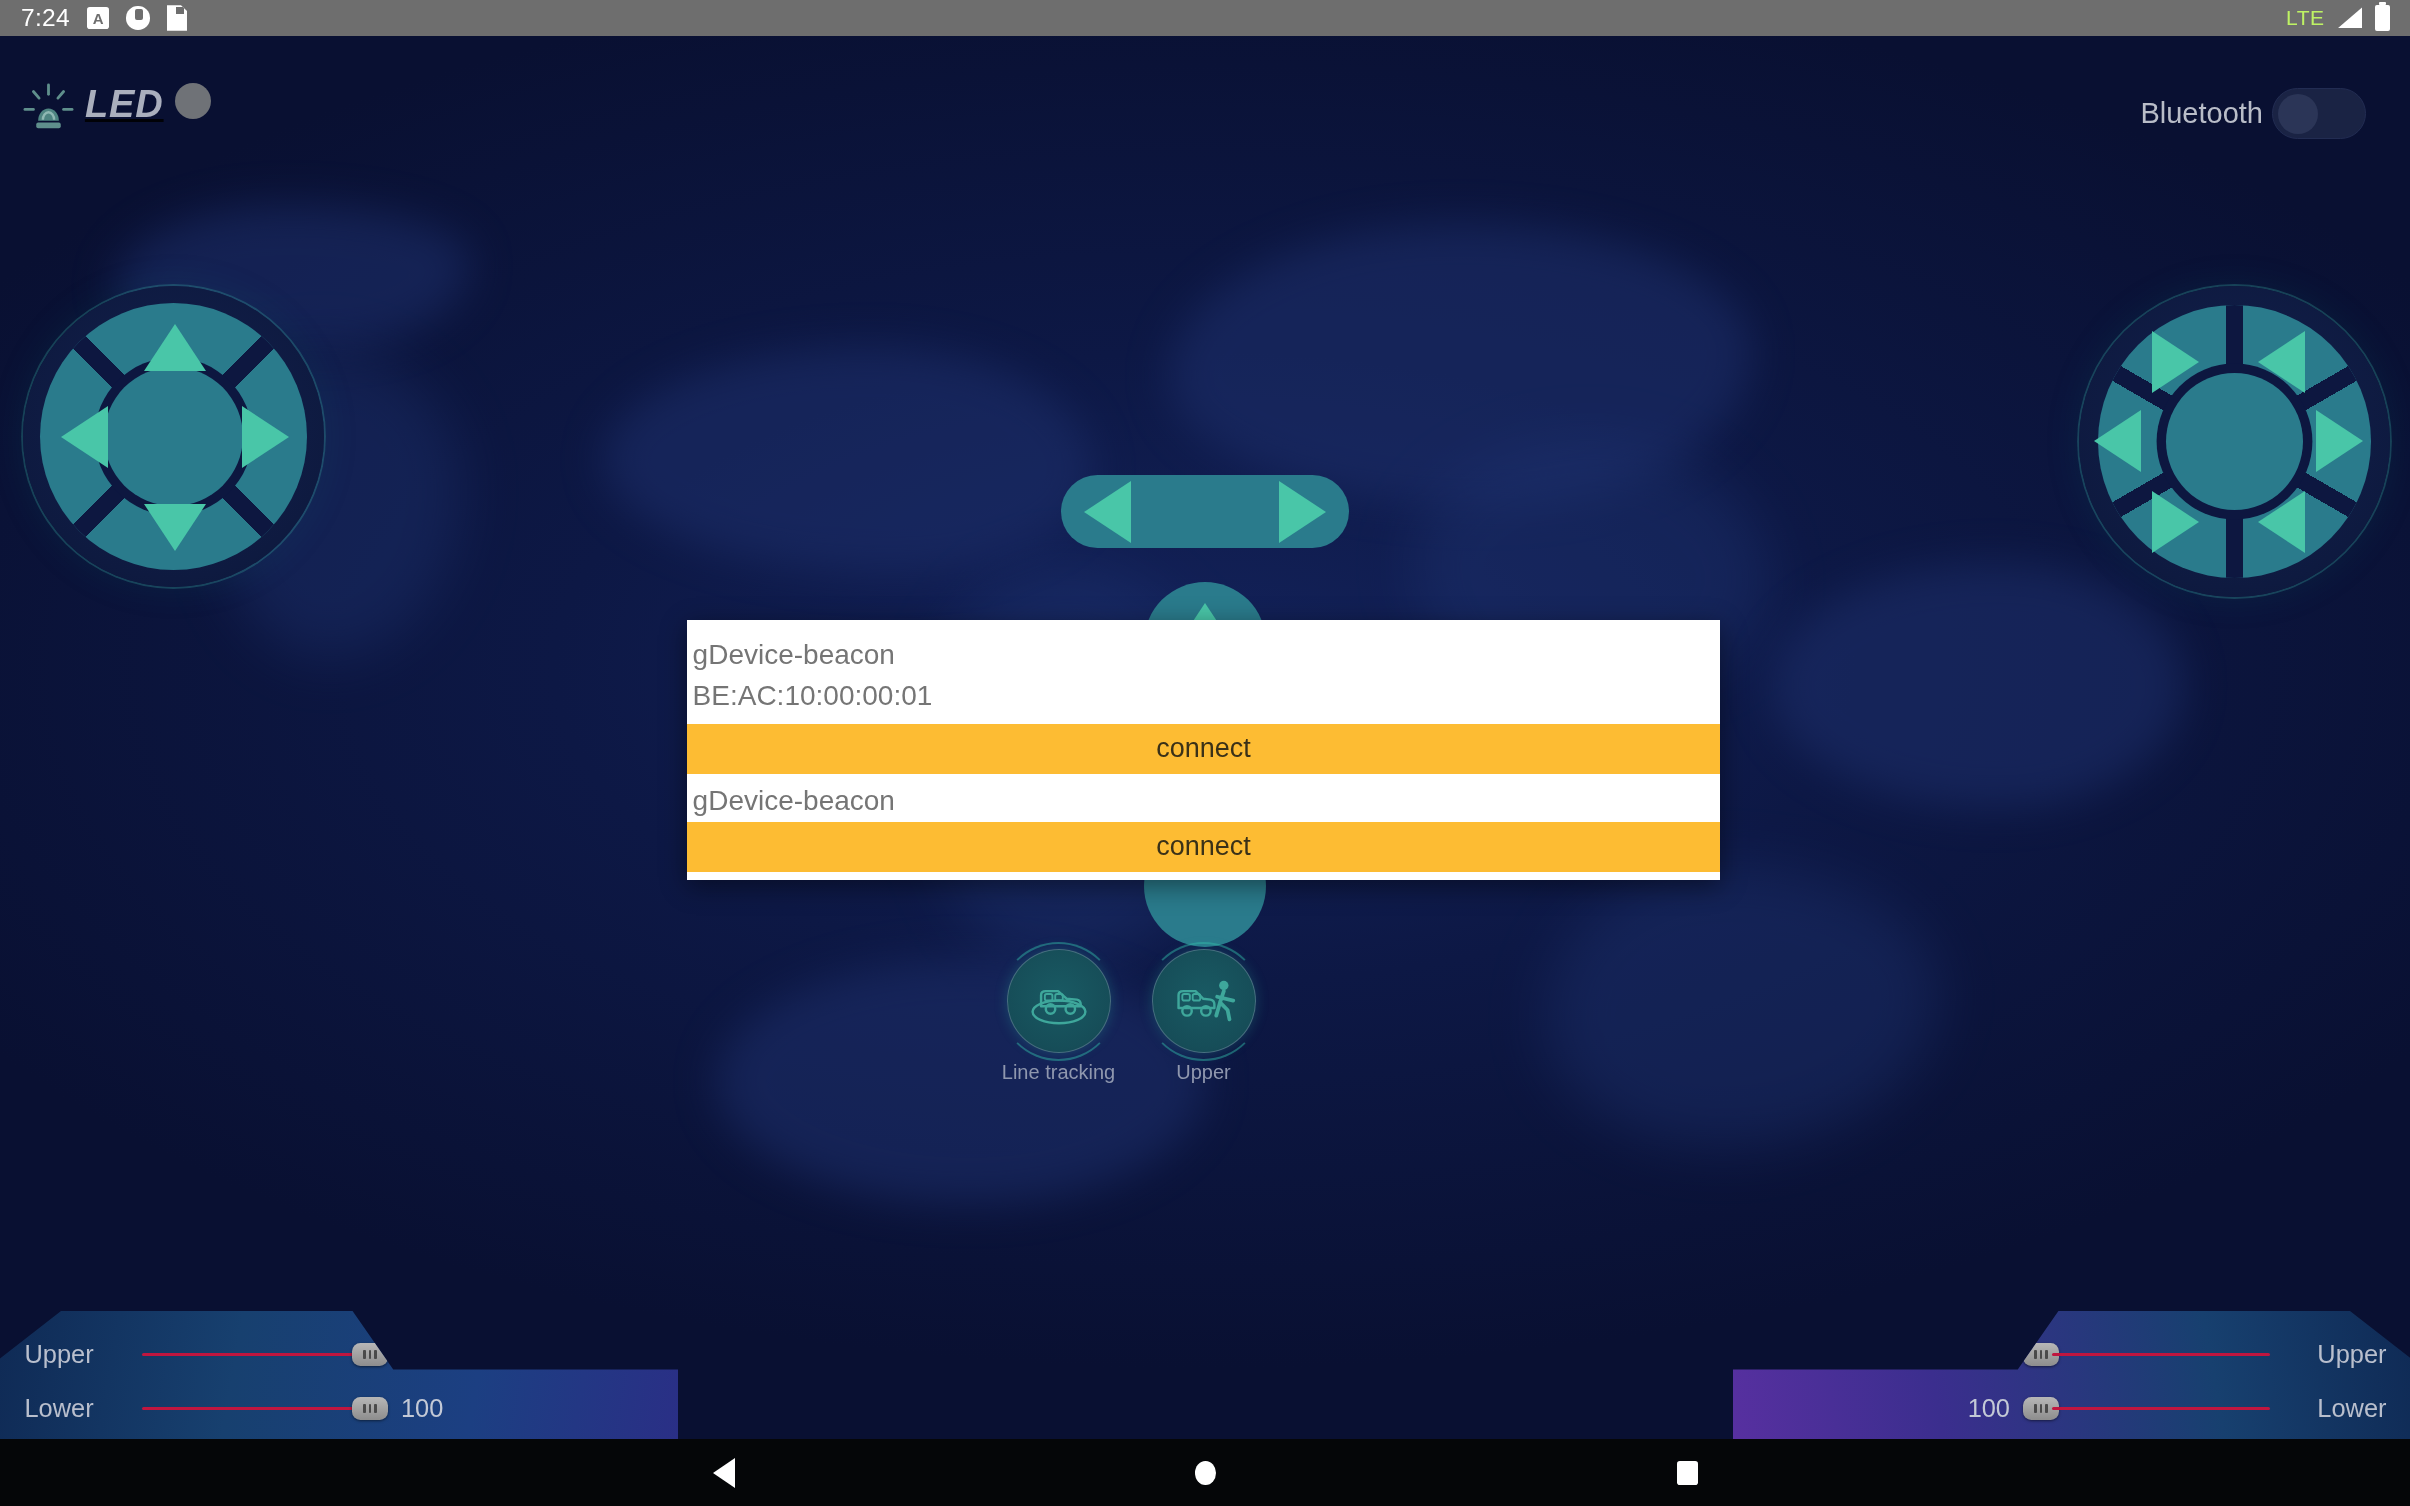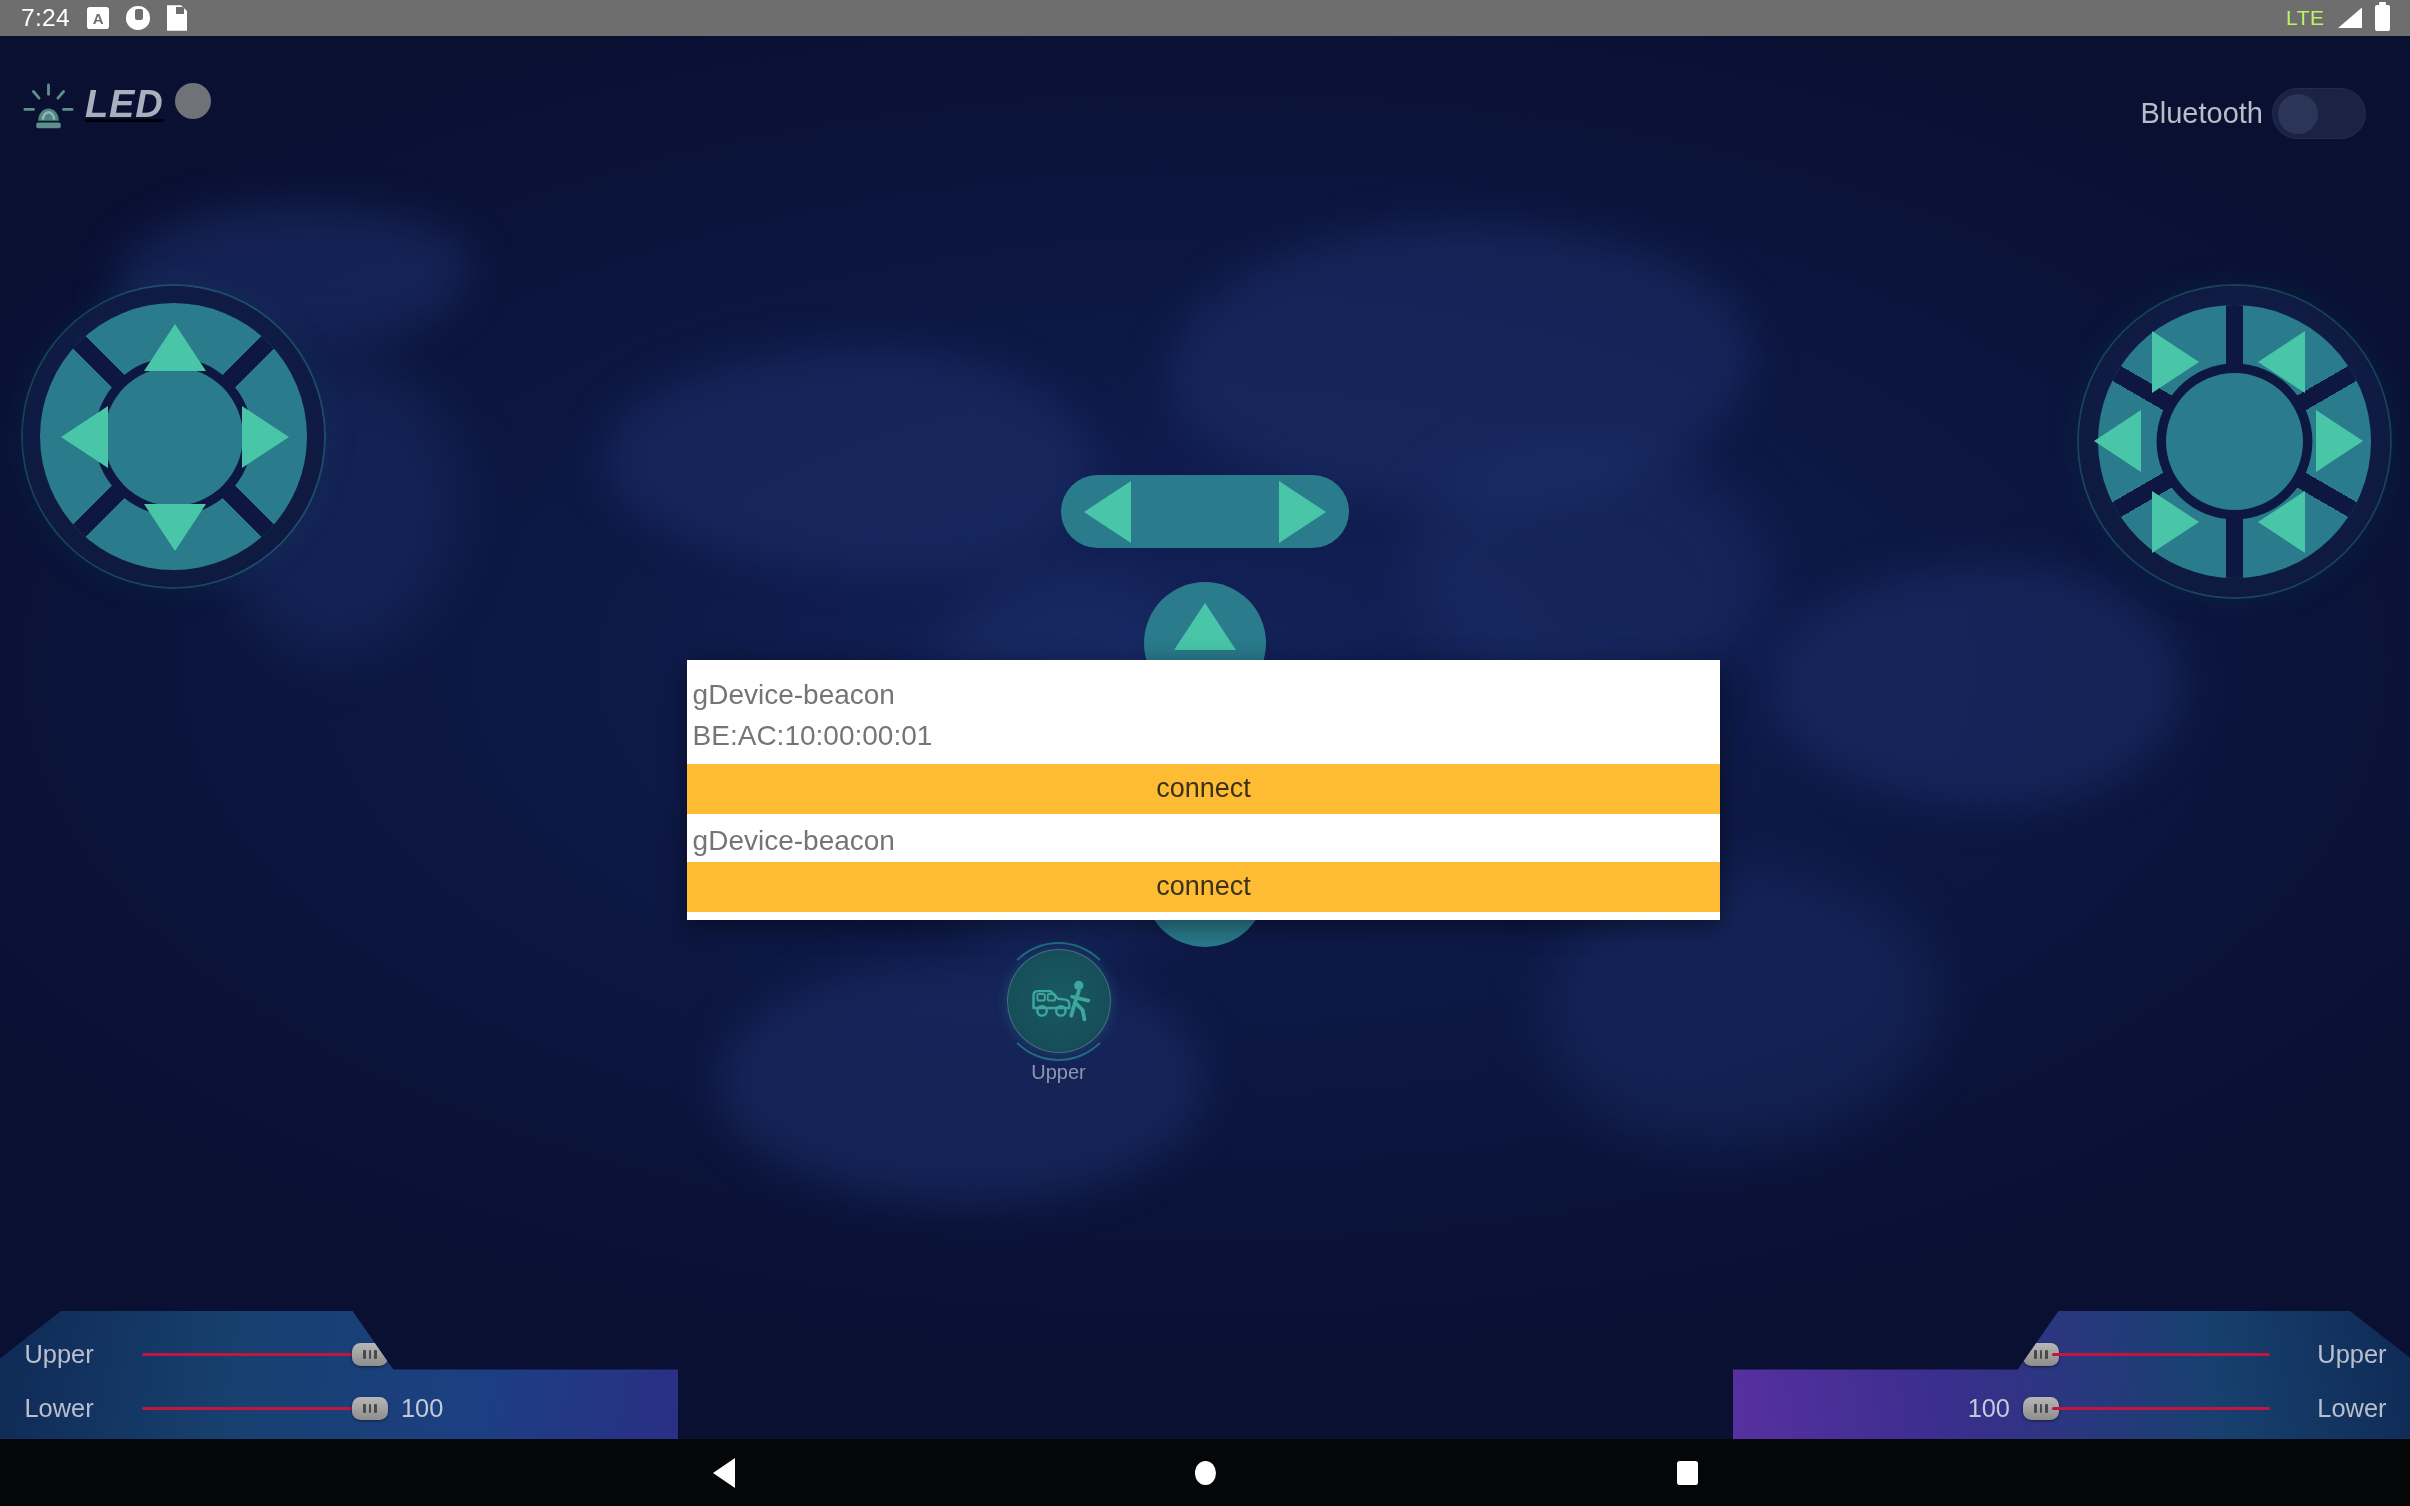--- a/index.html
+++ b/index.html
@@ -209,21 +209,20 @@
   .sthumb i{ width:2.8px;height:8.5px;background:#4a4a4a;border-radius:0.9px;display:block; }
   .sval{ color:#c3c9d6; font-size:25.4px; min-width:53px; }
   .svalR{ color:#c3c9d6; font-size:25.4px; min-width:53px; text-align:right; }
 
   
   #dialog{
     position:absolute; left:687px; top:584px; width:1033px;
     background:#fff; z-index:40;
     box-shadow:0 5.6px 24.5px rgba(0,0,0,.45);
     padding:7.5px 0 8.5px 0;
-    margin-top:40px;
   }
   .dev-name{
     color:#757575; font-size:28px; padding:7.5px 3.8px 0 5.6px; line-height:1.45;
   }
   .dev-addr{
     color:#757575; font-size:28px; padding:0 3.8px 7.5px 5.6px; line-height:1.45;
   }
   .connect-btn{
     background:#FDBC33; color:#3a3118; font-size:27px;
     height:50px; display:flex;align-items:center;justify-content:center;
@@ -341,20 +340,33 @@
       <div class="tri triL"></div>
       <div class="tri triR"></div>
     </div>
     <div id="circBtn">
       <div class="tri triU"></div>
     </div>
     <div id="circBtn2"></div>
 
     <div id="modes">
 
+      <div class="mode">
+        <div class="mode-circ">
+          <svg width="66" height="55" viewBox="0 0 70 58">
+            <ellipse cx="35" cy="40" rx="28" ry="12" fill="none" stroke="#3ea79b" stroke-width="2.6"></ellipse>
+            <path d="M16 32 L16 22 Q16 18 21 18 L34 18 L43 26 L54 27 Q58 28 58 32 L58 34 L16 34 Z" fill="none" stroke="#3ea79b" stroke-width="2.6" stroke-linejoin="round"></path>
+            <rect x="20" y="21" width="8" height="7" rx="2" fill="none" stroke="#3ea79b" stroke-width="2"></rect>
+            <rect x="31" y="21" width="8" height="7" rx="2" fill="none" stroke="#3ea79b" stroke-width="2"></rect>
+            <circle cx="26" cy="37" r="5" fill="none" stroke="#3ea79b" stroke-width="2.6"></circle>
+            <circle cx="47" cy="37" r="5" fill="none" stroke="#3ea79b" stroke-width="2.6"></circle>
+          </svg>
+        </div>
+        <span class="mode-label">Line tracking</span>
+      </div>
 
       <div class="mode">
         <div class="mode-circ">
           <svg width="66" height="55" viewBox="0 0 70 58">
             <path d="M8 34 L8 22 Q8 18 13 18 L26 18 L34 26 L42 27 Q46 28 46 32 L46 36 L8 36 Z" fill="none" stroke="#3ea79b" stroke-width="2.6" stroke-linejoin="round"></path>
             <rect x="12" y="21" width="8" height="7" rx="2" fill="none" stroke="#3ea79b" stroke-width="2"></rect>
             <rect x="23" y="21" width="8" height="7" rx="2" fill="none" stroke="#3ea79b" stroke-width="2"></rect>
             <circle cx="17" cy="39" r="5" fill="none" stroke="#3ea79b" stroke-width="2.6"></circle>
             <circle cx="37" cy="39" r="5" fill="none" stroke="#3ea79b" stroke-width="2.6"></circle>
             <circle cx="56" cy="12" r="5" fill="#3ea79b"></circle>

